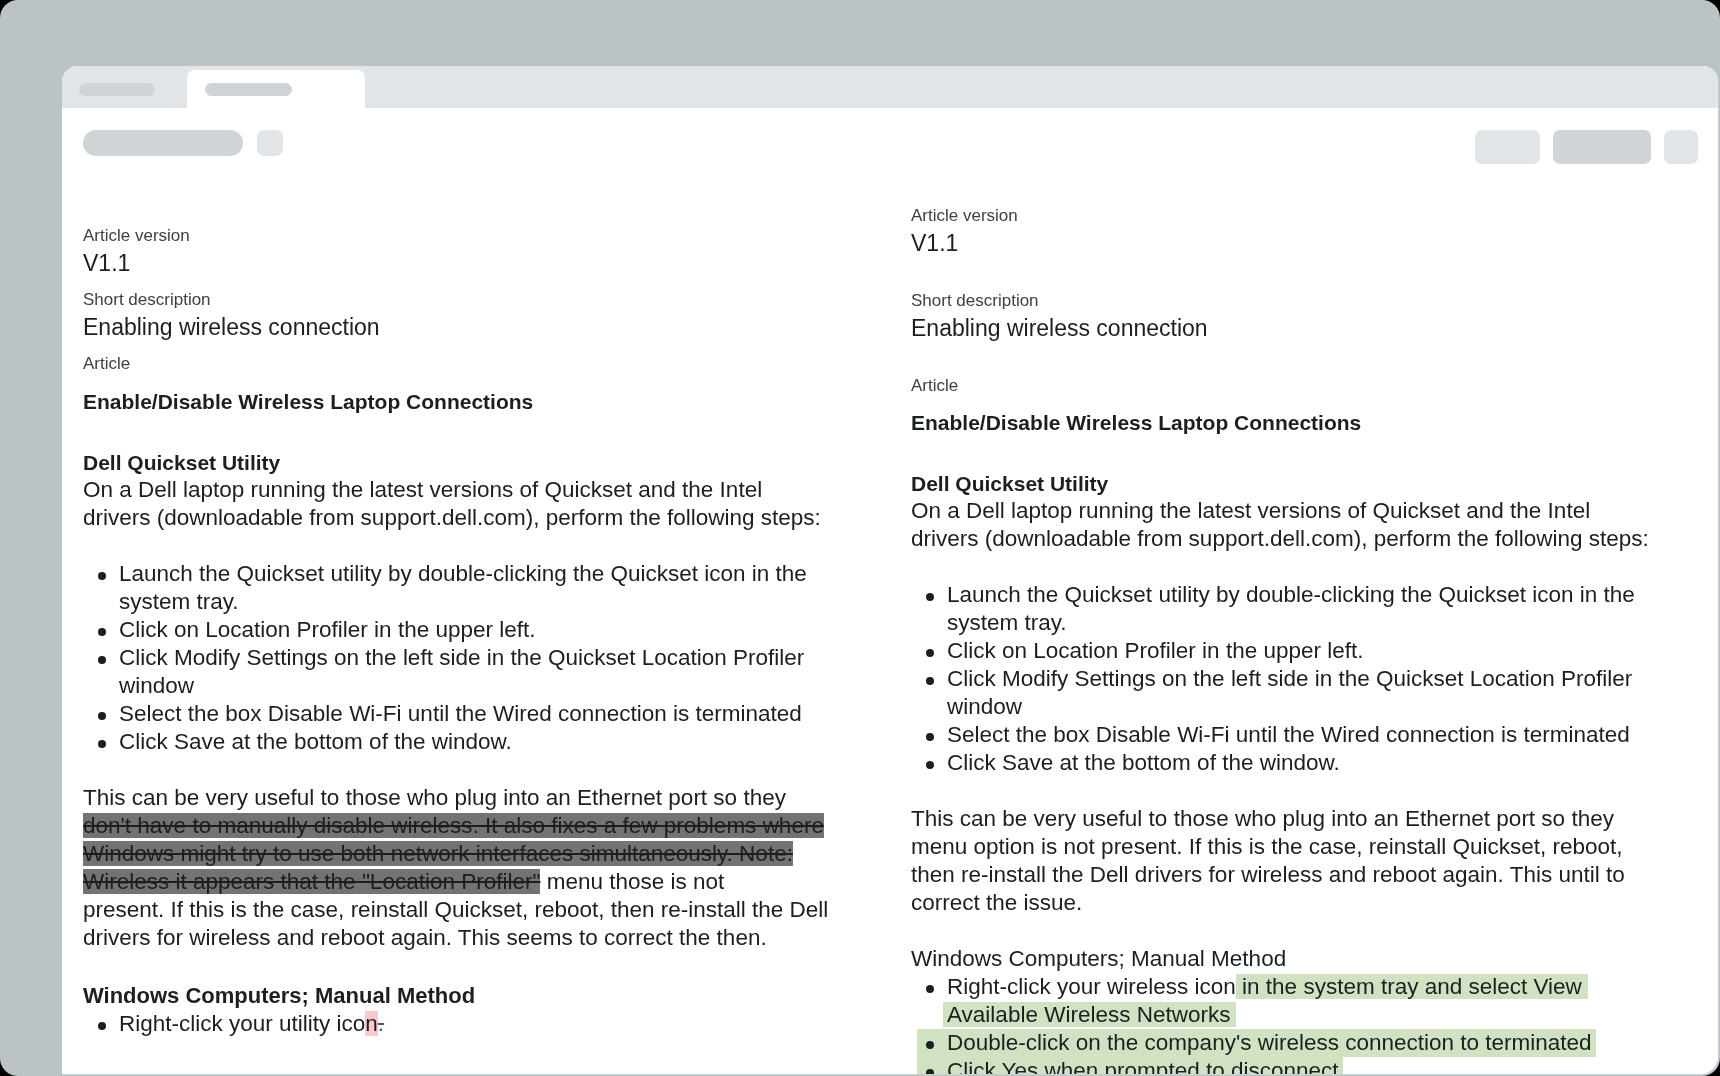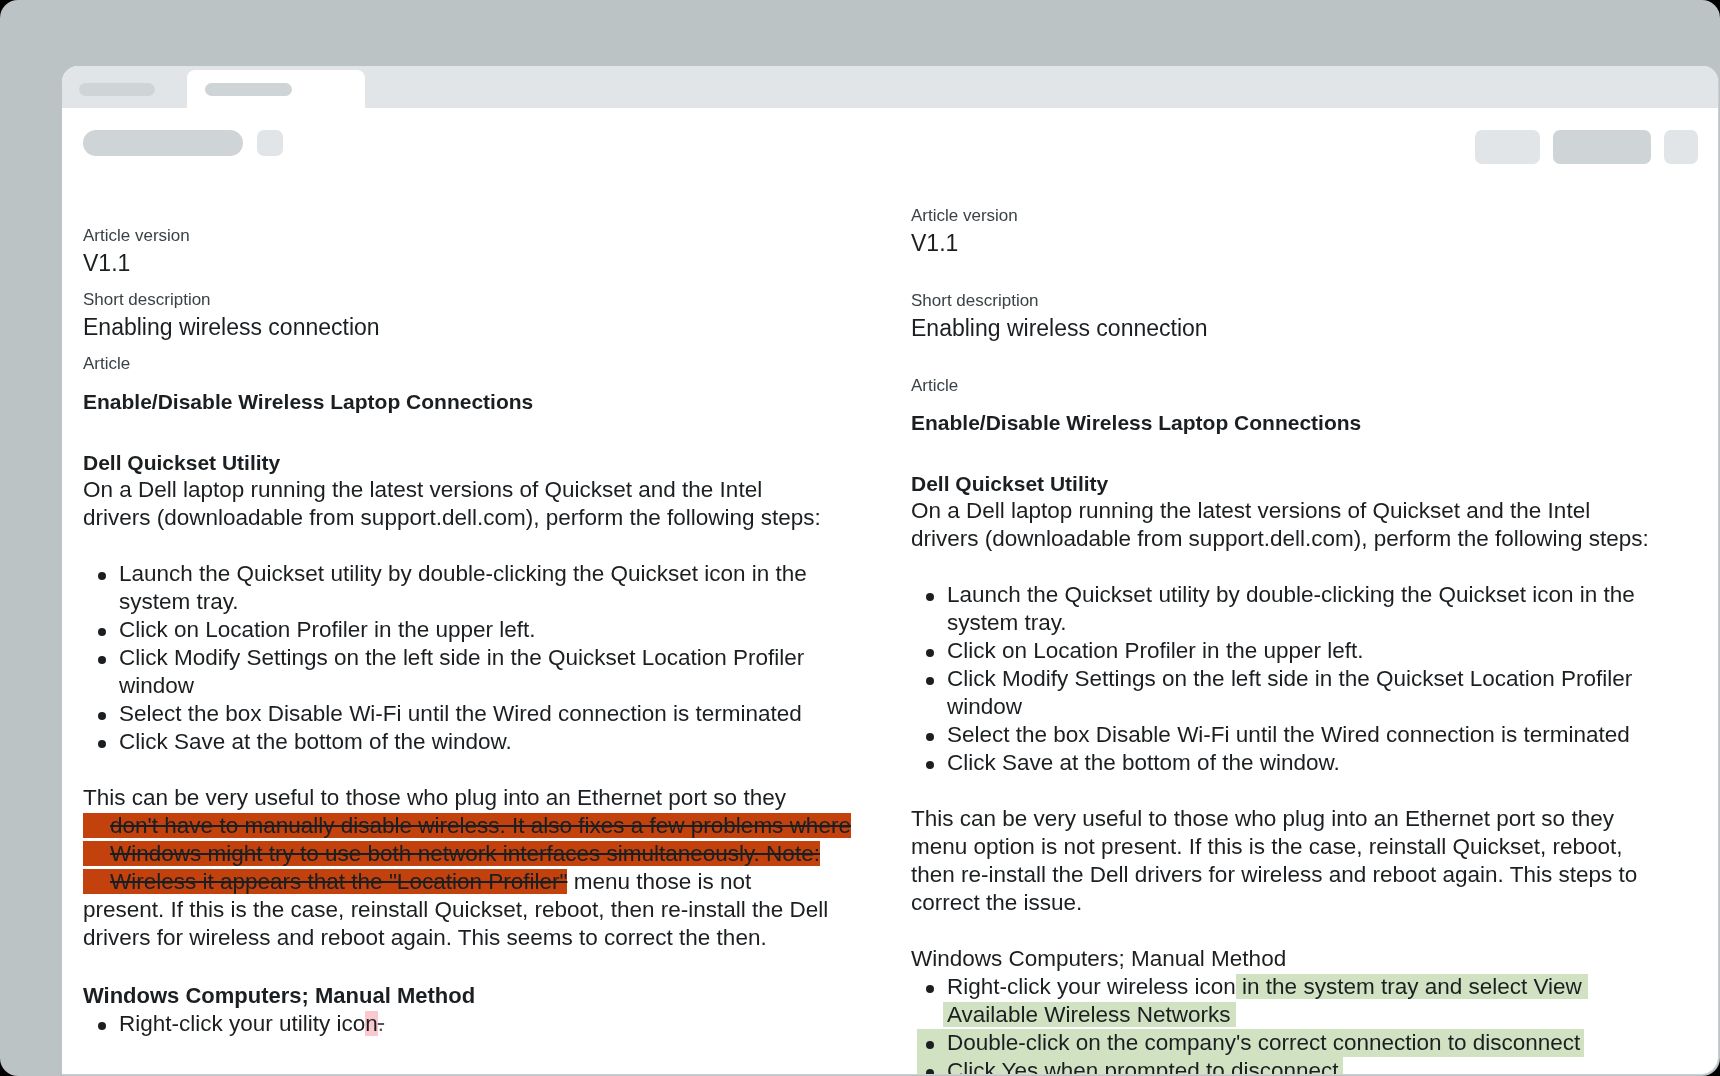--- a/index.html
+++ b/index.html
@@ -43,21 +43,21 @@
 
   .lbl { position: absolute; font-size: 17px; color: #3b4245; white-space: nowrap; }
   .val { position: absolute; font-size: 23px; color: #1b1f21; white-space: nowrap; }
   .h1  { position: absolute; font-size: 21px; font-weight: bold; color: #1b1f21; white-space: nowrap; }
   .line { position: absolute; font-size: 22.5px; color: #1b1f21; white-space: nowrap; line-height: 28px; height: 28px; }
   .line b { font-weight: normal; }
   .bullet-line { padding-left: 36px; }
   .bullet-dot {
     position: absolute; left: 15px; top: 12px; width: 8px; height: 8px; border-radius: 50%; background: #1b1f21;
   }
-  .del { background: #c2410c; text-decoration: line-through; text-decoration-thickness: 1.5px; padding-left: 27px; }
+  .del { background: #737373; text-decoration: line-through; text-decoration-thickness: 1.5px; }
   .ins { background: #d1e2c2; }
   .ins-full { background: #d1e2c2; }
 </style>
 </head>
 <body>
 
 <div class="frame">
   <div class="window">
 
     <div class="tabstrip">
@@ -123,24 +123,24 @@
       <div class="line bullet-line" style="top:515px"><span class="bullet-dot"></span><span>Launch the Quickset utility by double-clicking the Quickset icon in the</span></div>
       <div class="line bullet-line" style="top:543px">system tray.</div>
       <div class="line bullet-line" style="top:571px"><span class="bullet-dot"></span><span>Click on Location Profiler in the upper left.</span></div>
       <div class="line bullet-line" style="top:599px"><span class="bullet-dot"></span><span>Click Modify Settings on the left side in the Quickset Location Profiler</span></div>
       <div class="line bullet-line" style="top:627px">window</div>
       <div class="line bullet-line" style="top:655px"><span class="bullet-dot"></span><span>Select the box Disable Wi-Fi until the Wired connection is terminated</span></div>
       <div class="line bullet-line" style="top:683px"><span class="bullet-dot"></span><span>Click Save at the bottom of the window.</span></div>
 
       <div class="line" style="top:739px">This can be very useful to those who plug into an Ethernet port so they</div>
       <div class="line" style="top:767px">menu option is not present. If this is the case, reinstall Quickset, reboot,</div>
-      <div class="line" style="top:795px">then re-install the Dell drivers for wireless and reboot again. This steps to</div>
+      <div class="line" style="top:795px">then re-install the Dell drivers for wireless and reboot again. This until to</div>
       <div class="line" style="top:823px">correct the issue.</div>
 
       <div class="line" style="top:879px">Windows Computers; Manual Method</div>
       <div class="line bullet-line" style="top:907px"><span class="bullet-dot"></span><span>Right-click your wireless icon</span><span class="ins"><span> in the system tray and select </span><b>View</b>&nbsp;</span></div>
       <div class="line bullet-line" style="top:935px"><span class="ins" style="margin-left:-4px;padding-left:4px;padding-right:6px"><b>Available Wireless Networks</b></span></div>
-      <div class="line bullet-line ins-full" style="top:963px;left:6px;padding-left:30px;padding-right:4px"><span class="bullet-dot" style="left:9px"></span><span>Double-click on the company's correct connection to disconnect</span></div>
+      <div class="line bullet-line ins-full" style="top:963px;left:6px;padding-left:30px;padding-right:4px"><span class="bullet-dot" style="left:9px"></span><span>Double-click on the company's wireless connection to terminated</span></div>
       <div class="line bullet-line ins-full" style="top:991px;left:6px;padding-left:30px;padding-right:4px"><span class="bullet-dot" style="left:9px"></span><span>Click </span><b>Yes</b><span> when prompted to disconnect</span></div>
     </div>
 
   </div>
 </div>
 
 </body></html>

